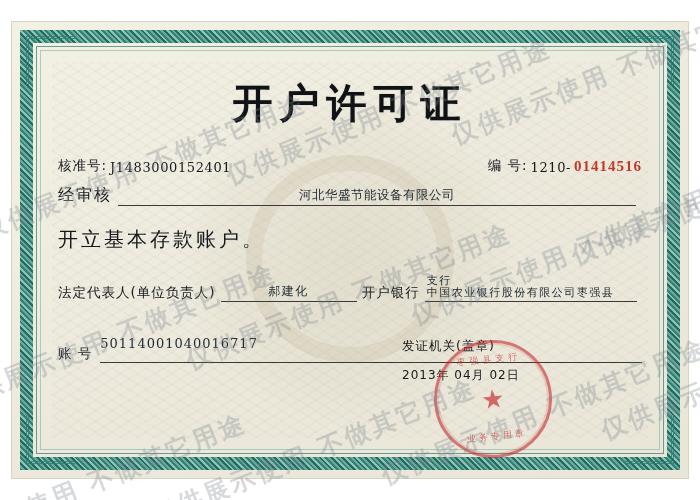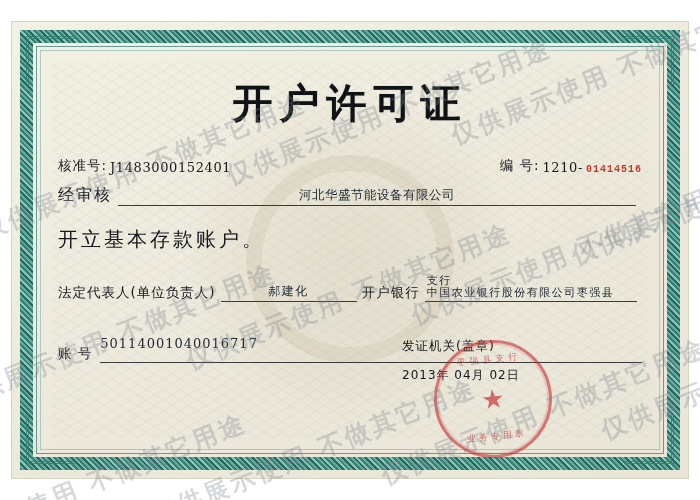--- a/index.html
+++ b/index.html
@@ -154,22 +154,22 @@
     white-space: nowrap;
   }
   .val-hand {
     font-family: "DejaVu Serif", "Liberation Serif", serif;
     font-size: 13px;
     letter-spacing: 0.6px;
     padding: 0 3px;
   }
   .serial-red {
     color: #c0392b;
-    font-family: Liberation Mono, monospace;
-    font-size: 10px;
+    font-family: Liberation Serif, serif;
+    font-size: 15px;
     letter-spacing: 1px;
     font-weight: bold;
   }
 
   .body-line {
     display: flex;
     align-items: flex-end;
     margin-top: 10px;
     font-size: 16px;
     letter-spacing: 2px;

